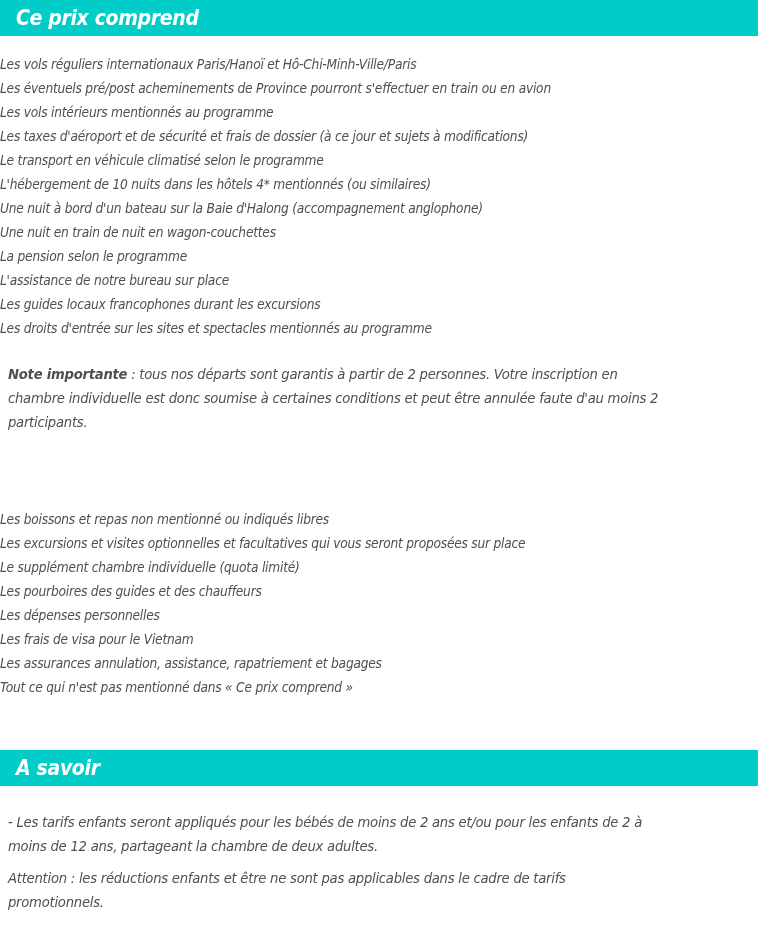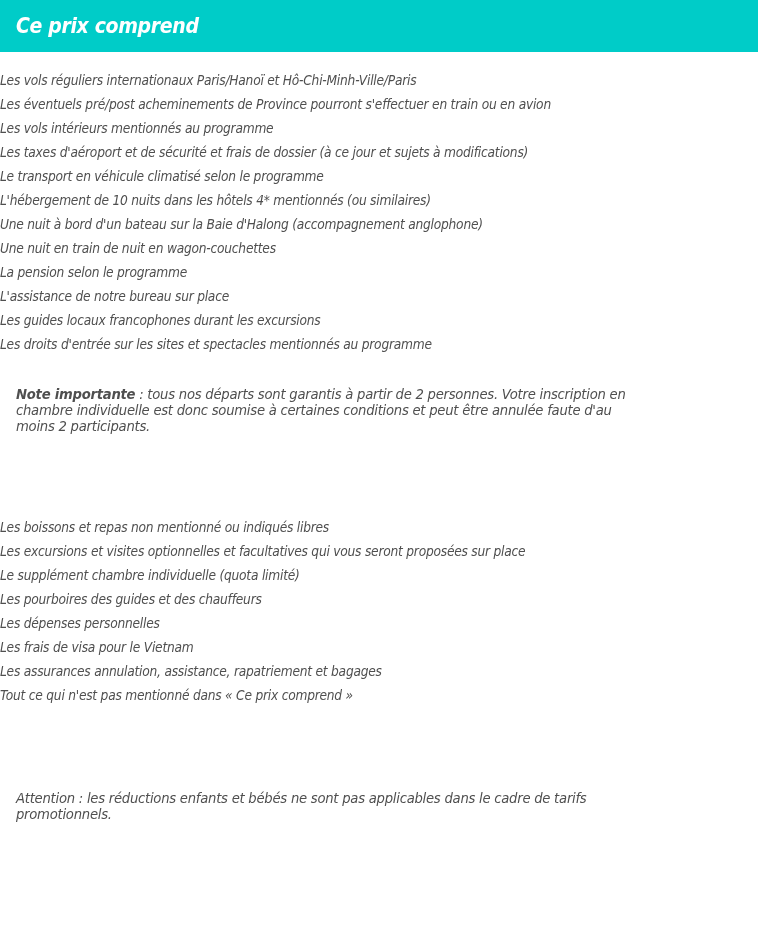--- a/index.html
+++ b/index.html
@@ -19,21 +19,21 @@
   .page {
     position: relative;
     width: 758px;
     height: 939px;
     background: #ffffff;
   }
 
   
   .section-bar {
     width: 758px;
-    height: 52px;
+    height: 36px;
     background: #00ccc8;
     display: flex;
     align-items: center;
     box-sizing: border-box;
     padding-left: 16px;
   }
   .section-bar-title {
     color: #ffffff;
     font-family: "DejaVu Sans", sans-serif;
     font-style: italic;
@@ -68,24 +68,24 @@
     letter-spacing: -0.25px;
     transform: scaleX(0.93);
     transform-origin: left center;
   }
 
   .note-paragraph,
   .info-paragraph {
     font-family: "DejaVu Sans", sans-serif;
     font-style: italic;
     font-size: 13.2px;
-    line-height: 16px;
+    line-height: 24px;
     color: #4f4f4f;
     letter-spacing: -0.25px;
-    margin: 16px;
+    margin: 8px;
     max-width: 752px;
   }
   .note-label {
     font-weight: bold;
     font-style: italic;
   }
 
   
   .gap-after-bar-1 { height: 17px; }
   .gap-before-note { height: 14px; }
@@ -139,20 +139,24 @@
       <li>Les pourboires des guides et des chauffeurs</li>
       <li>Les dépenses personnelles</li>
       <li>Les frais de visa pour le Vietnam</li>
       <li>Les assurances annulation, assistance, rapatriement et bagages</li>
       <li>Tout ce qui n'est pas mentionné dans « Ce prix comprend »</li>
     </ul>
   </div>
 
   <div class="gap-after-list-2"></div>
 
+  <div class="section-bar">
+    <span class="section-bar-title">A savoir</span>
+  </div>
 
   <div class="gap-after-bar-3"></div>
 
   <div class="section-body">
-    <p class="info-paragraph">Attention : les réductions enfants et bébés ne sont pas applicables dans le cadre de tarifs promotionnels.</p>
+    <p class="info-paragraph">- Les tarifs enfants seront appliqués pour les bébés de moins de 2 ans et/ou pour les enfants de 2 à moins de 12 ans, partageant la chambre de deux adultes.</p>
+    <p class="info-paragraph">Attention : les réductions enfants et être ne sont pas applicables dans le cadre de tarifs promotionnels.</p>
   </div>
 
 </div>
 
 </body></html>

